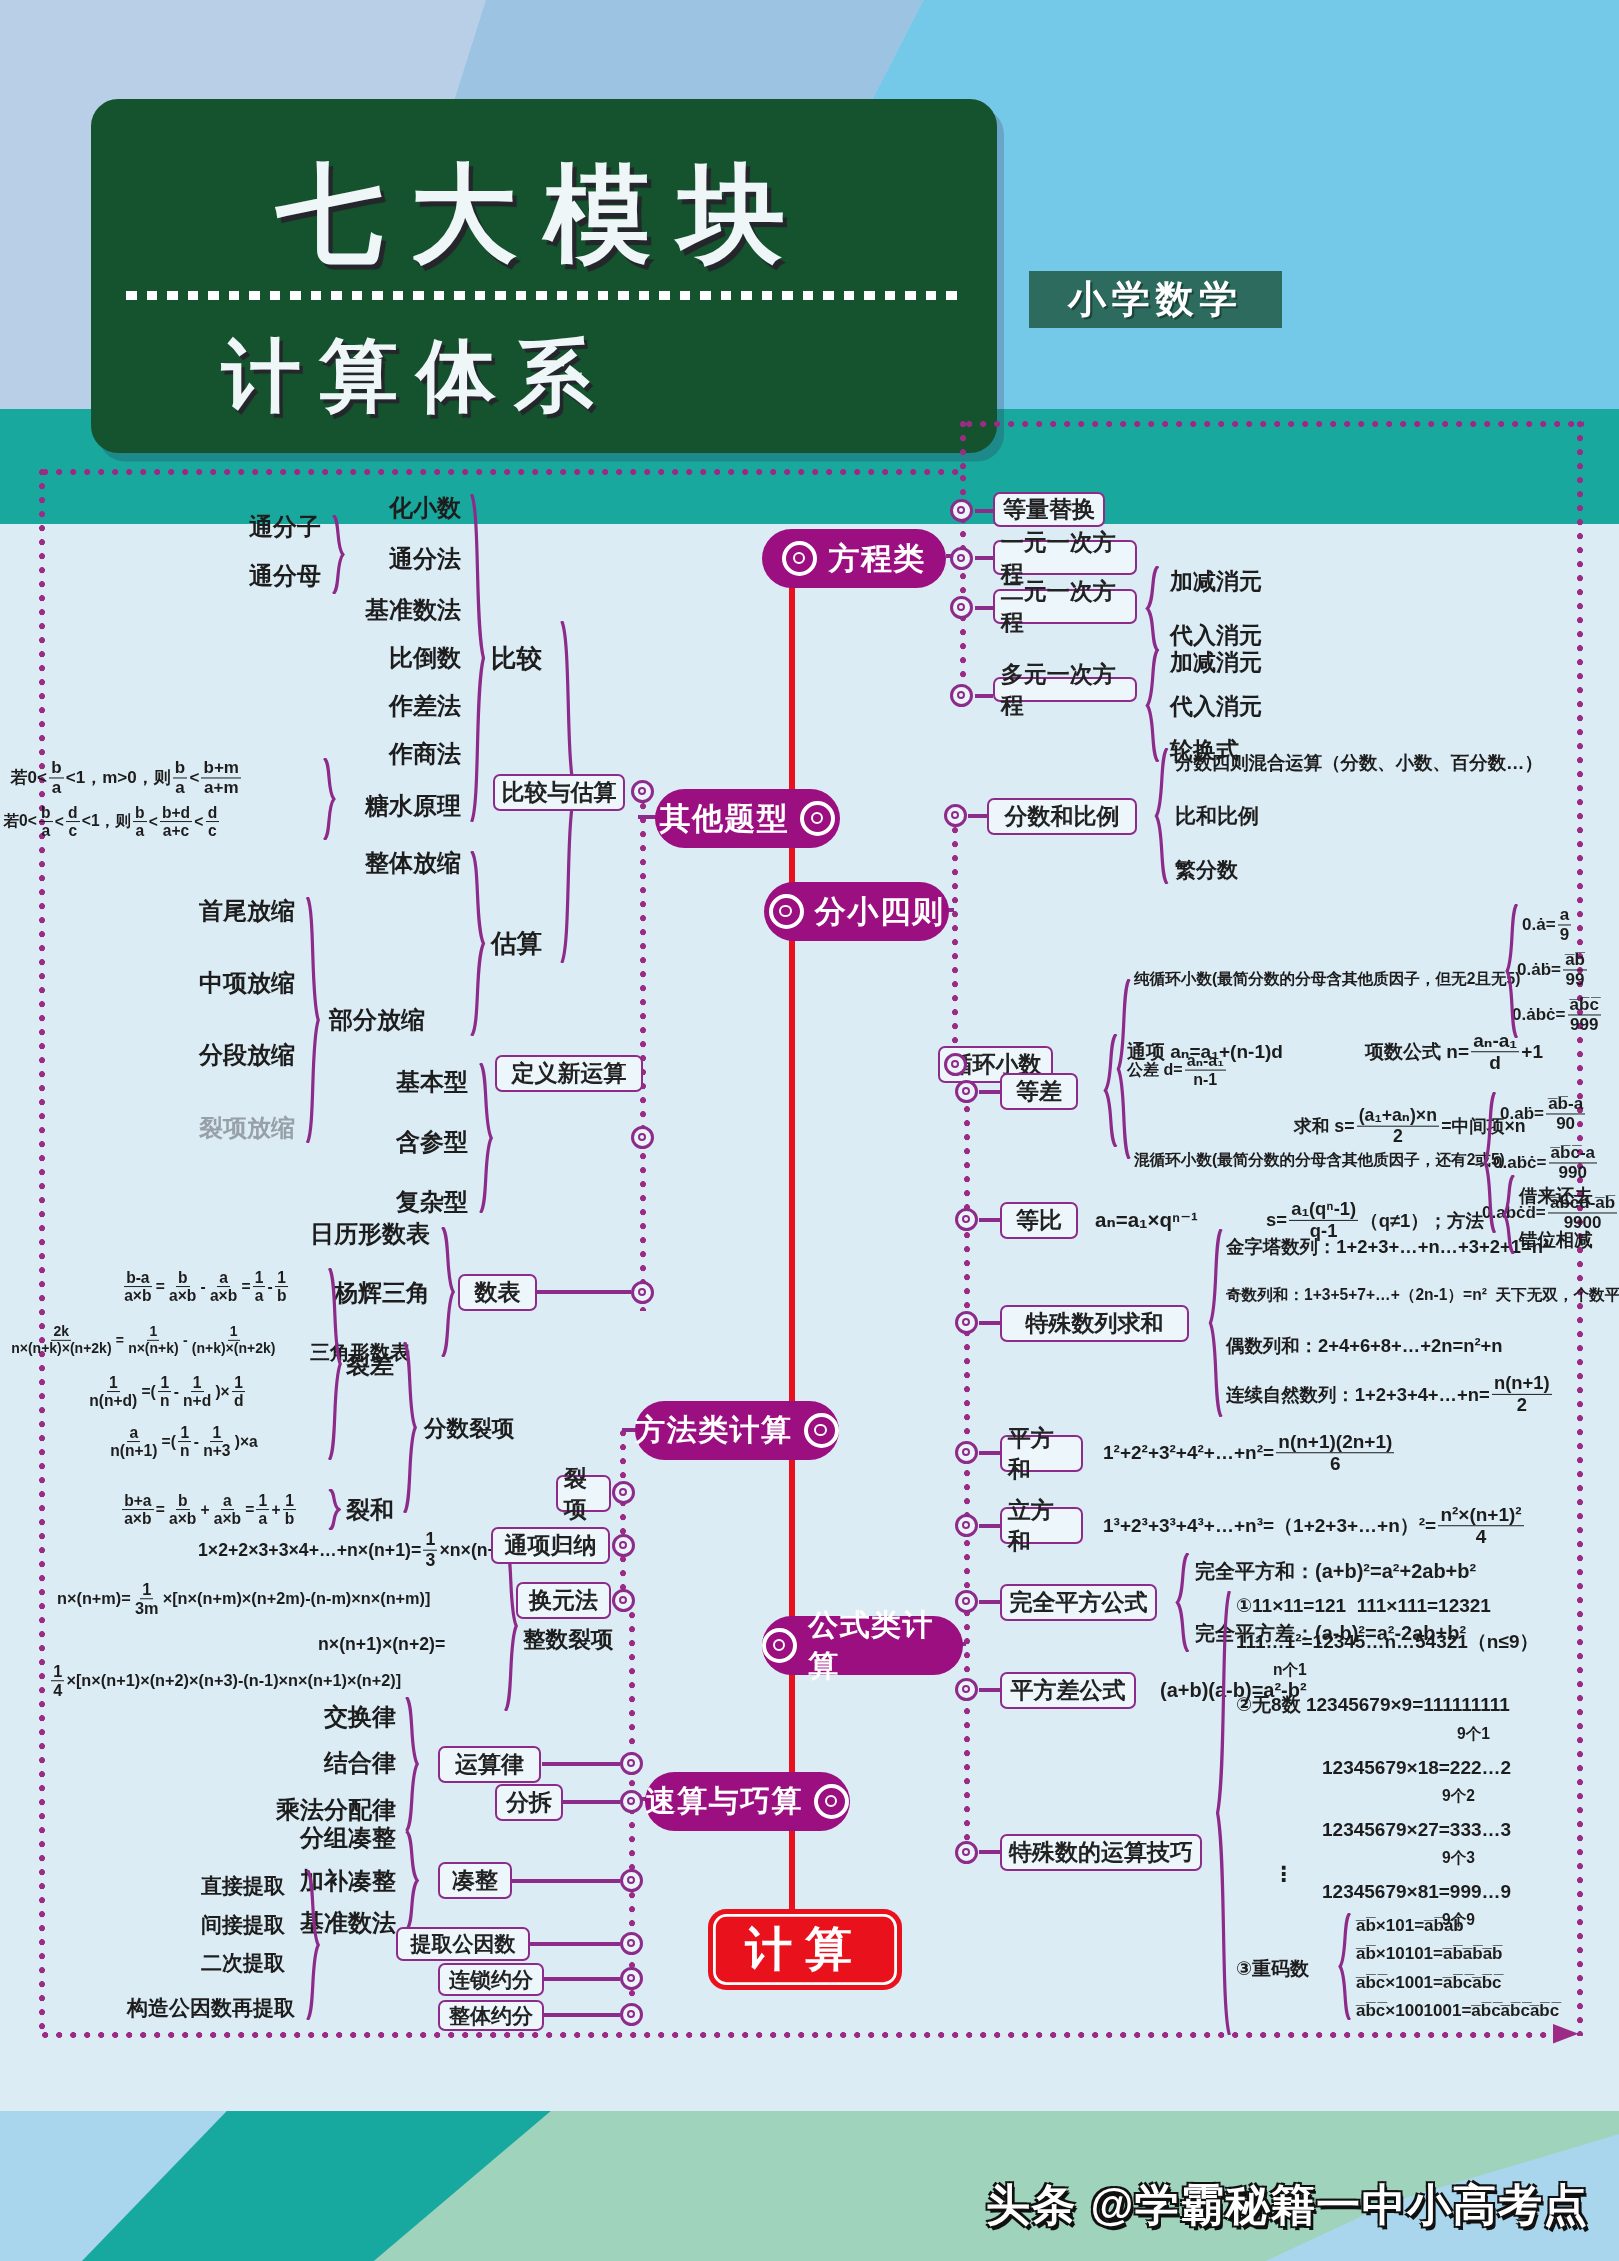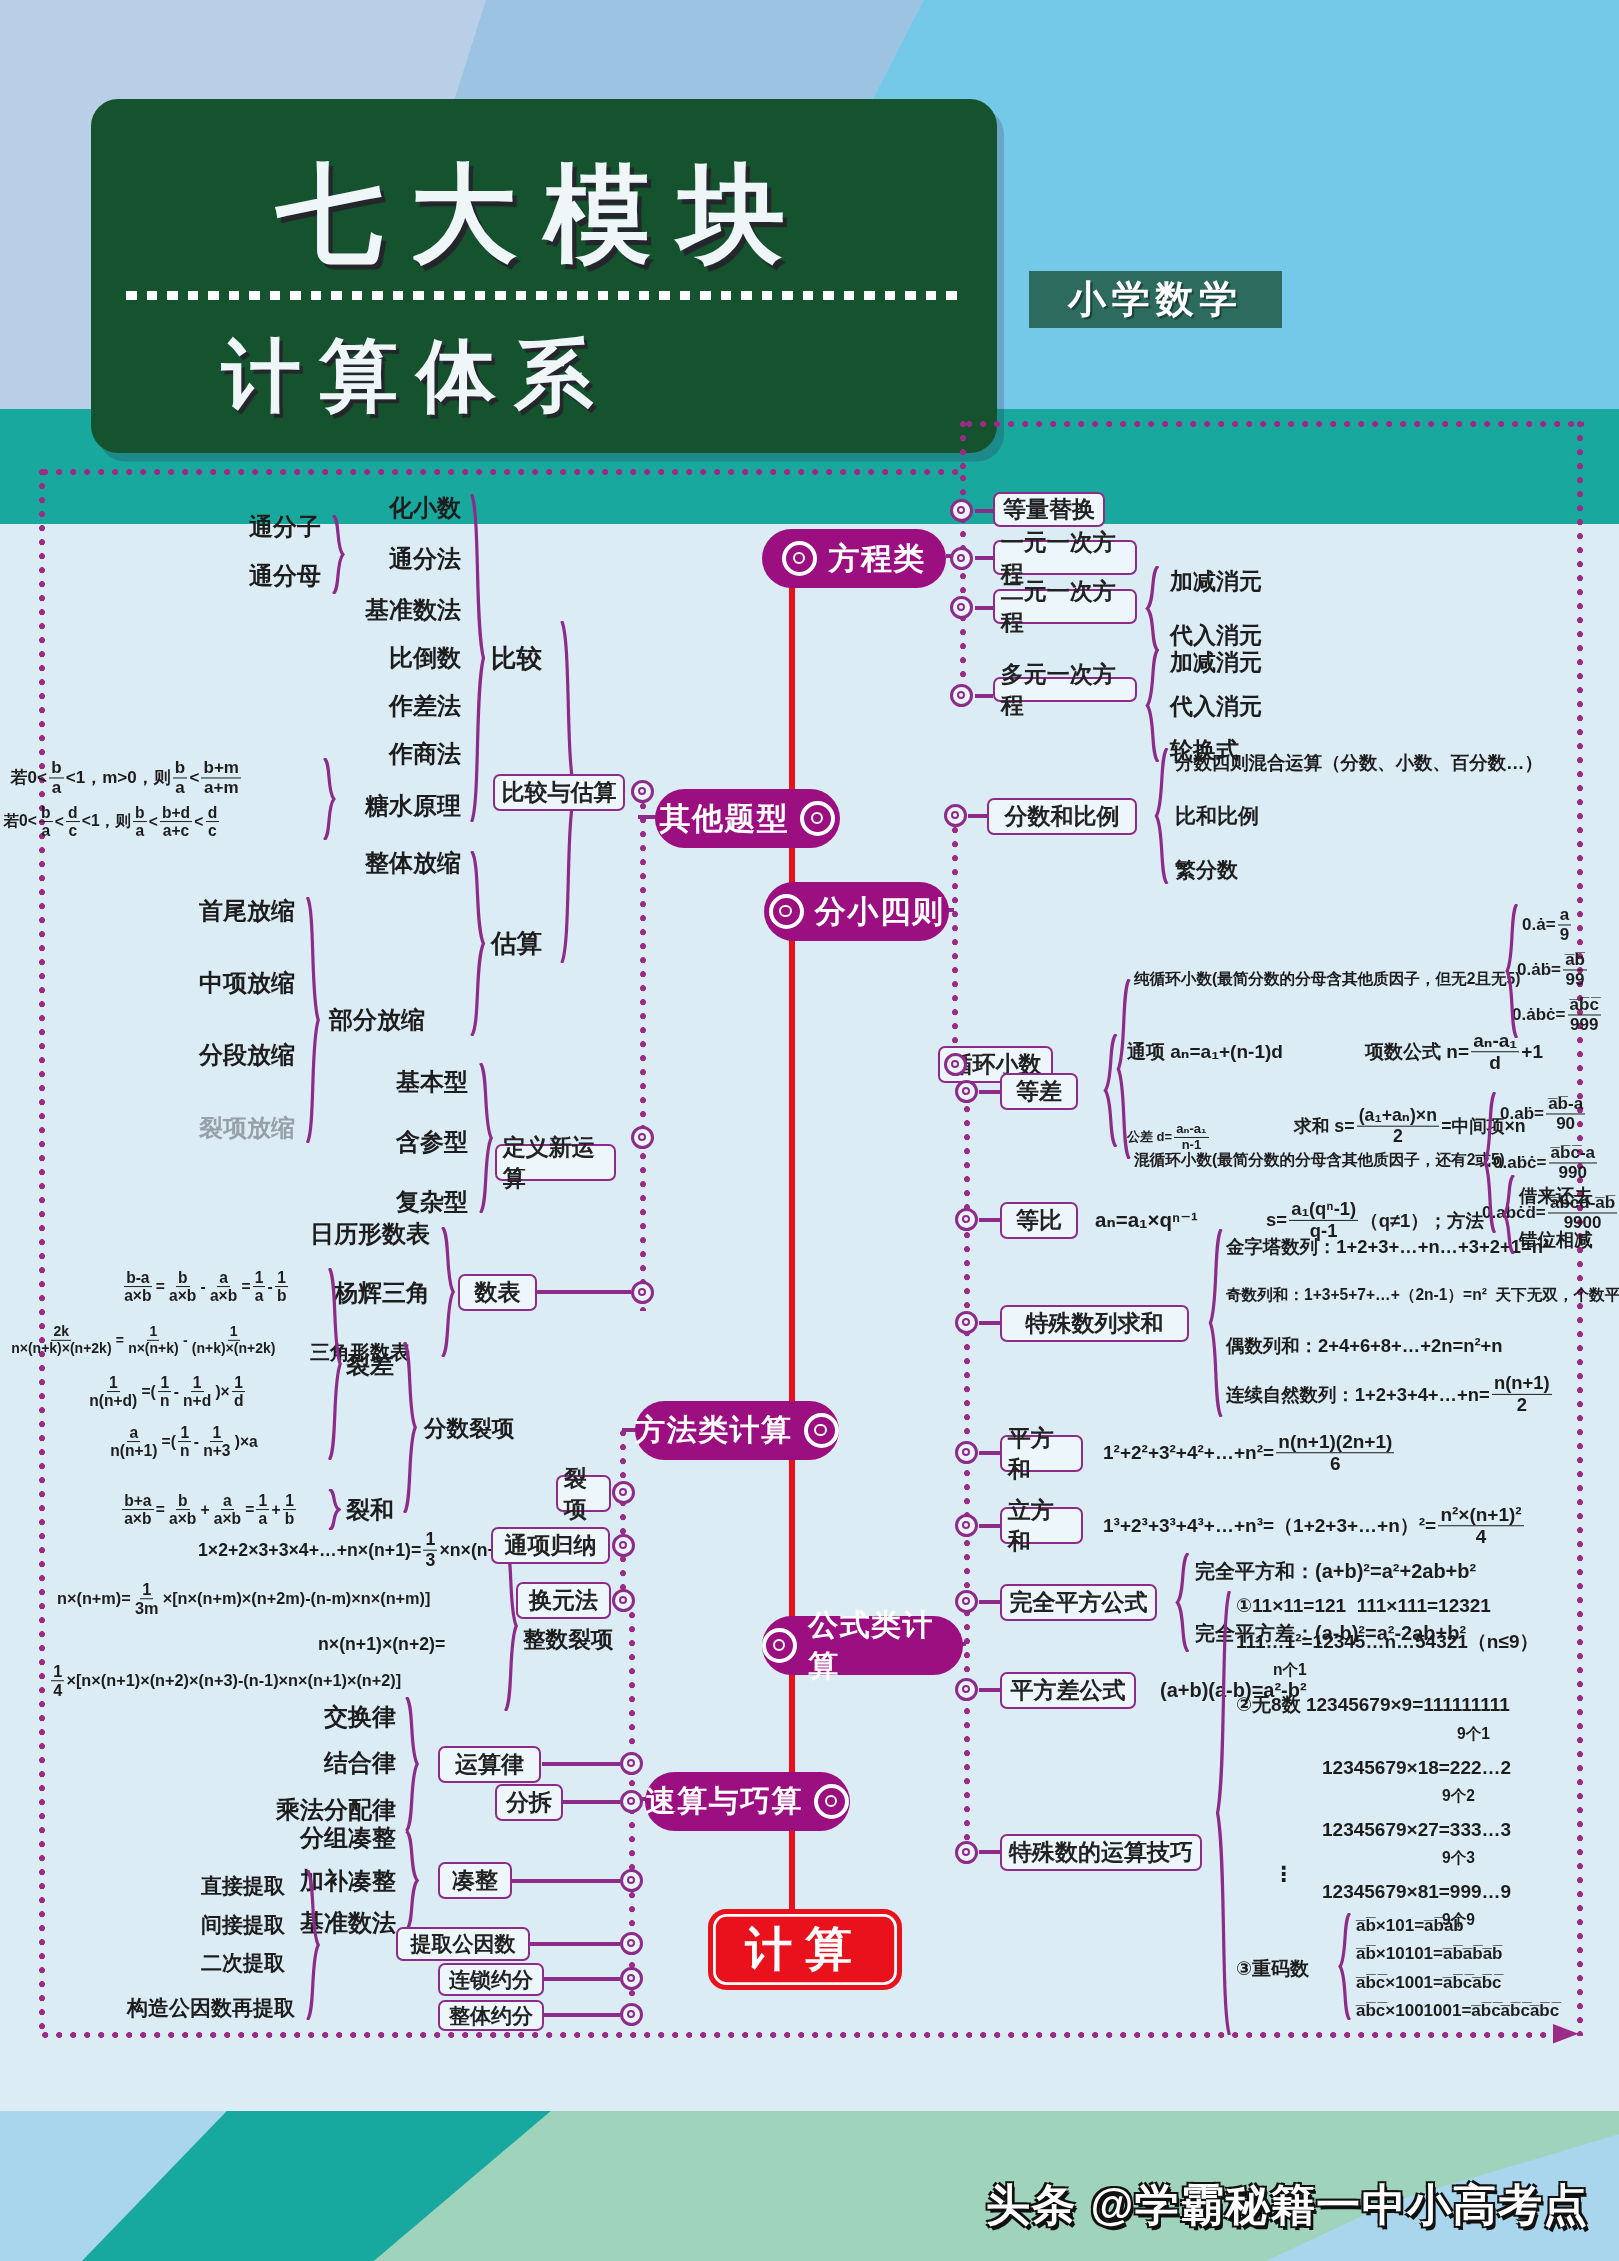--- a/index.html
+++ b/index.html
@@ -228,21 +228,21 @@
 <div class="circ" style="left:631px;top:780px"></div>
 
 <div class="t" style="left:396px;top:1082px;font-size:24px">基本型</div>
 <div class="t" style="left:396px;top:1142px;font-size:24px">含参型</div>
 <div class="t" style="left:396px;top:1202px;font-size:24px">复杂型</div>
 <div class="brc" style="left:478px;top:1063px;width:15.6px;height:150px">
     <svg viewBox="0 0 20 100" preserveAspectRatio="none">
       <path d="M3,0 C13,6 7,40 17,50 C7,60 13,94 3,100"></path>
     </svg>
   </div>
-<div class="box" style="left:495px;top:1144px;width:121px;height:37px">定义新运算</div>
+<div class="box" style="left:495px;top:1055px;width:148px;height:37px">定义新运算</div>
 <div class="circ" style="left:631px;top:1126px"></div>
 
 <div class="t" style="left:310px;top:1234px;font-size:24px">日历形数表</div>
 <div class="t" style="left:334px;top:1293px;font-size:24px">杨辉三角</div>
 <div class="t" style="left:310px;top:1352px;font-size:20px">三角形数表</div>
 <div class="brc" style="left:440px;top:1227px;width:15.6px;height:130px">
     <svg viewBox="0 0 20 100" preserveAspectRatio="none">
       <path d="M3,0 C13,6 7,40 17,50 C7,60 13,94 3,100"></path>
     </svg>
   </div>
@@ -292,21 +292,21 @@
 <div class="circ" style="left:955px;top:1080px"></div>
 <div class="lh" style="left:979px;top:1090px;width:20.5px"></div>
 <div class="box" style="left:1000px;top:1073px;width:78px;height:37px">等差</div>
 <div class="brc" style="left:1103px;top:1034px;width:15.6px;height:113px">
     <svg viewBox="0 0 20 100" preserveAspectRatio="none">
       <path d="M17,0 C7,6 13,40 3,50 C13,60 7,94 17,100"></path>
     </svg>
   </div>
 <div class="fm" style="left:1127px;top:1052px;font-size:19px">通项 aₙ=a₁+(n-1)d</div>
 <div class="fm" style="left:1365px;top:1052px;font-size:19px">项数公式 n=<span class="fr"><span class="nu">aₙ-a₁</span><span class="de">d</span></span>+1</div>
-<div class="fm" style="left:1127px;top:1137px;font-size:13px">公差 d=<span class="fr"><span class="nu">aₙ-a₁</span><span class="de">n-1</span></span></div>
+<div class="fm" style="left:1127px;top:1070px;font-size:16px">公差 d=<span class="fr"><span class="nu">aₙ-a₁</span><span class="de">n-1</span></span></div>
 <div class="fm" style="left:1294px;top:1126px;font-size:17.7px">求和 s=<span class="fr"><span class="nu">(a₁+aₙ)×n</span><span class="de">2</span></span>=中间项×n</div>
 
 <div class="circ" style="left:955px;top:1208px"></div>
 <div class="lh" style="left:979px;top:1218px;width:20.5px"></div>
 <div class="box" style="left:1000px;top:1202px;width:78px;height:37px">等比</div>
 <div class="t" style="left:1095px;top:1220px;font-size:20.5px">aₙ=a₁×qⁿ⁻¹</div>
 <div class="fm" style="left:1266px;top:1220px;font-size:18.4px">s=<span class="fr"><span class="nu">a₁(qⁿ-1)</span><span class="de">q-1</span></span>（q≠1）；方法</div>
 <div class="brc" style="left:1502px;top:1175px;width:14px;height:79px">
     <svg viewBox="0 0 20 100" preserveAspectRatio="none">
       <path d="M17,0 C7,6 13,40 3,50 C13,60 7,94 17,100"></path>

